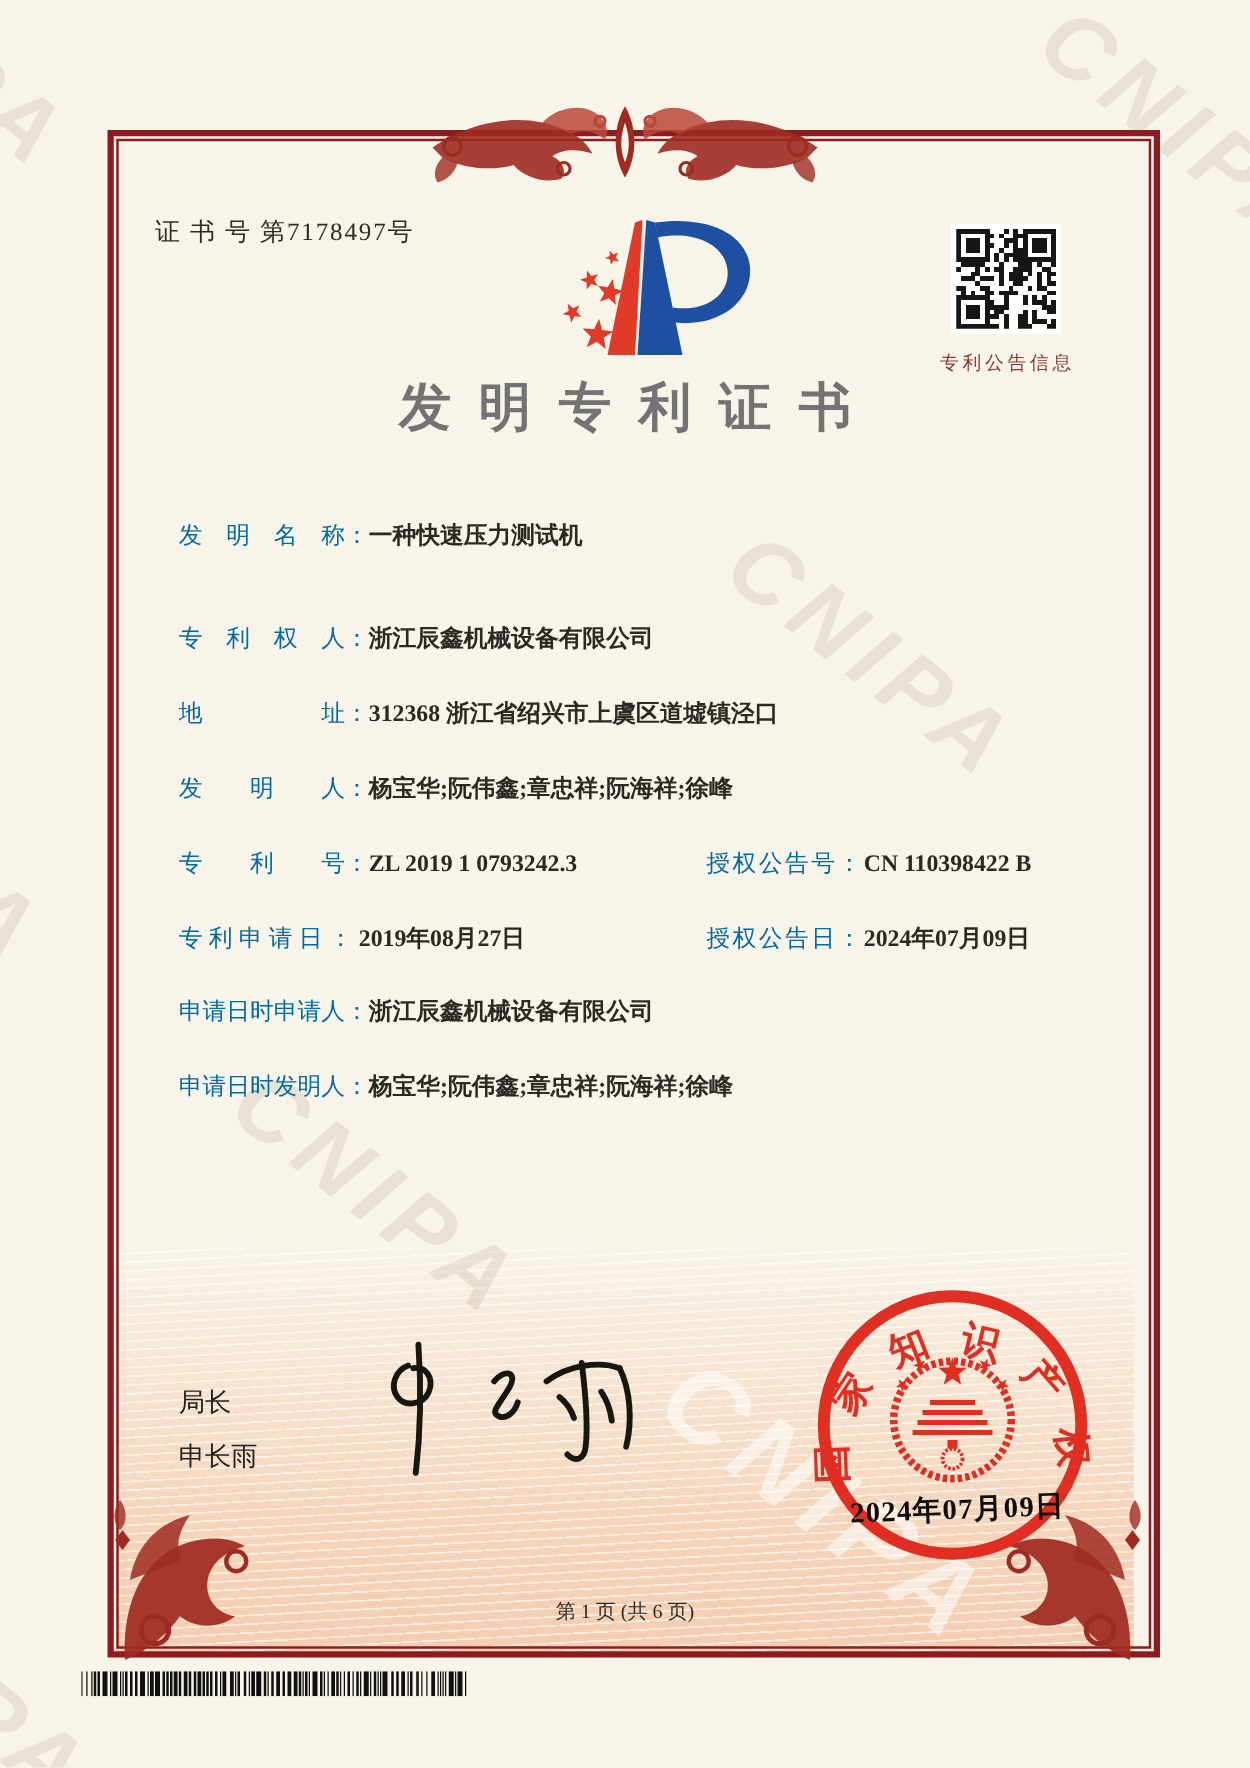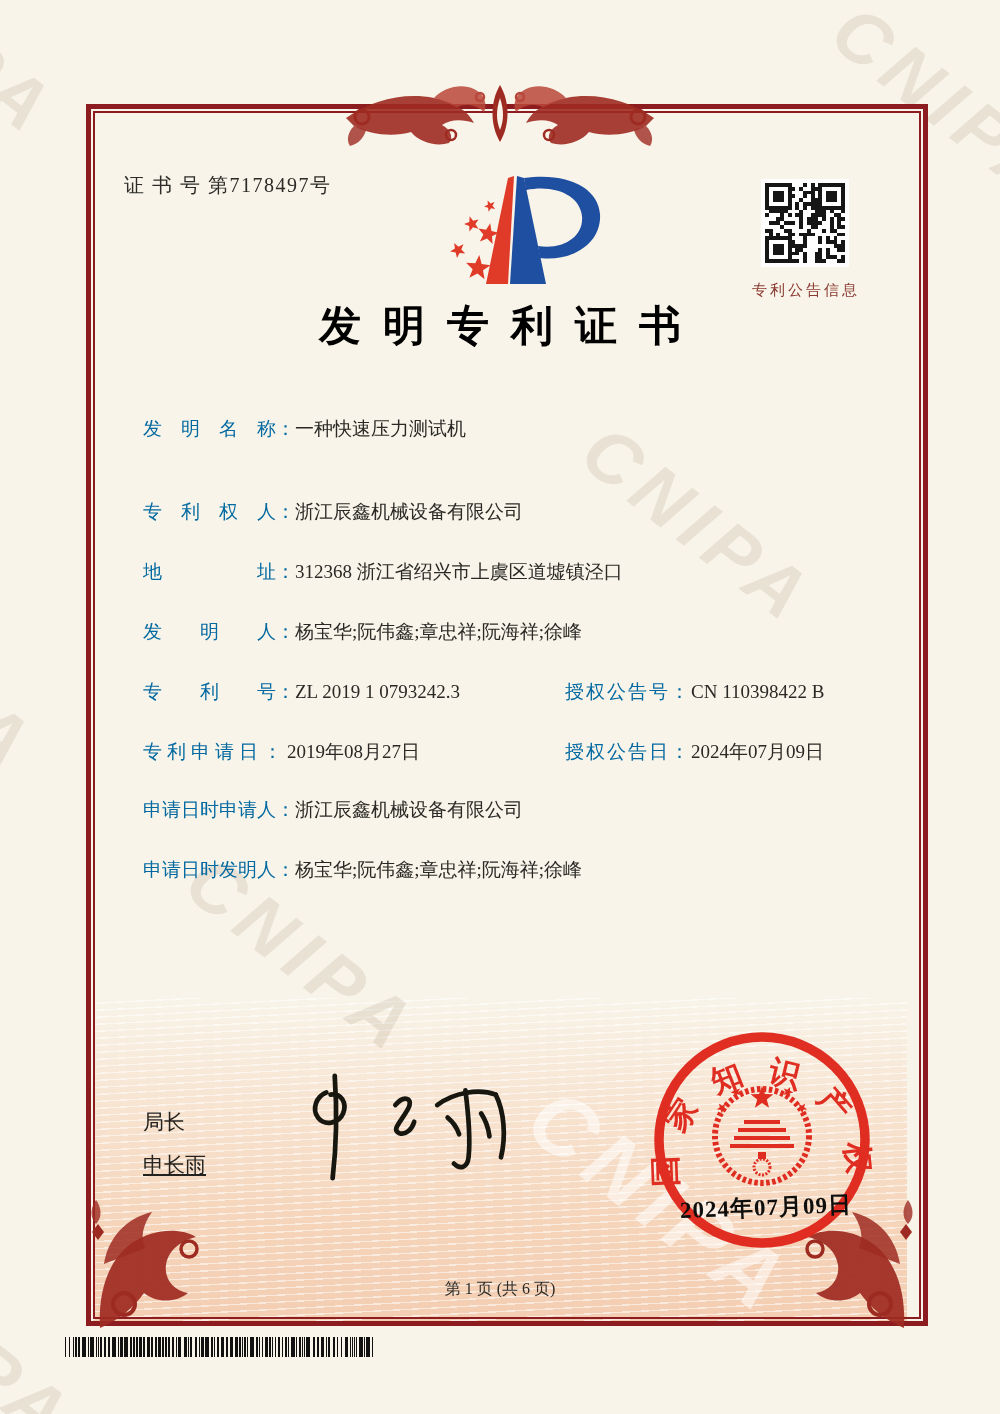--- a/index.html
+++ b/index.html
@@ -41,38 +41,38 @@
   .frame-inner{position:absolute;inset:2px;border:2px solid #8c1c20;}
   .orn{position:absolute;z-index:3;pointer-events:none;}
   
   .cert-no{left:124px;top:172px;font-size:20px;letter-spacing:1.5px;color:#2c2b27;z-index:5;}
   .logo{left:428px;top:162px;z-index:5;}
   .qrbox{left:761px;top:179px;width:88px;height:88px;background:#fff;z-index:5;
          display:flex;align-items:center;justify-content:center;}
   .qr-caption{left:736px;top:281px;width:140px;text-align:center;font-size:15px;
               letter-spacing:3px;color:#8a3a30;z-index:5;}
   .title{left:0;right:0;top:298px;text-align:center;font-size:42px;font-weight:700;
-         letter-spacing:22px;text-indent:22px;color:#000000;z-index:5;}
+         letter-spacing:22px;text-indent:22px;color:#737373;z-index:5;}
   
   .row{position:absolute;left:143px;width:760px;font-size:19px;line-height:27px;
        color:#2a2925;z-index:5;white-space:nowrap;}
   .flabel{color:#0369a1;}
-  .fvalue{color:#2a2925;}
+  .fvalue{color:#2a2925;font-weight:bold;}
   .rgroup{position:absolute;left:422px;top:0;white-space:nowrap;text-align:right;}
   .sp5{letter-spacing:5px;}
   .sp2{letter-spacing:2px;}
   
   .body-text{left:118px;top:950px;width:772px;font-size:18px;line-height:36px;
              letter-spacing:.4px;color:#23221e;z-index:5;}
   .body-text .l1{padding-left:36px;}
   
   .signer{left:143px;z-index:5;font-size:21px;color:#23221e;
           font-family:"Liberation Sans","DejaVu Sans",sans-serif;}
   .signer-title{top:1108px;}
-  .signer-name{top:1151px;text-decoration:underline;}
+  .signer-name{top:1151px;}
   .sig-svg{left:295px;top:1068px;z-index:5;}
   
   .seal-svg{left:646px;top:1024px;z-index:6;}
   .seal-date{left:680px;top:1192px;z-index:7;font-size:23px;font-weight:700;
              color:#0e0e0c;transform:rotate(-2deg);letter-spacing:1px;white-space:nowrap;}
   
   .footer-page{left:0;right:0;top:1279px;text-align:center;font-size:16px;color:#2c2b27;z-index:5;}
   .barcode{left:65px;top:1337px;z-index:5;}
 </style>
 </head>

